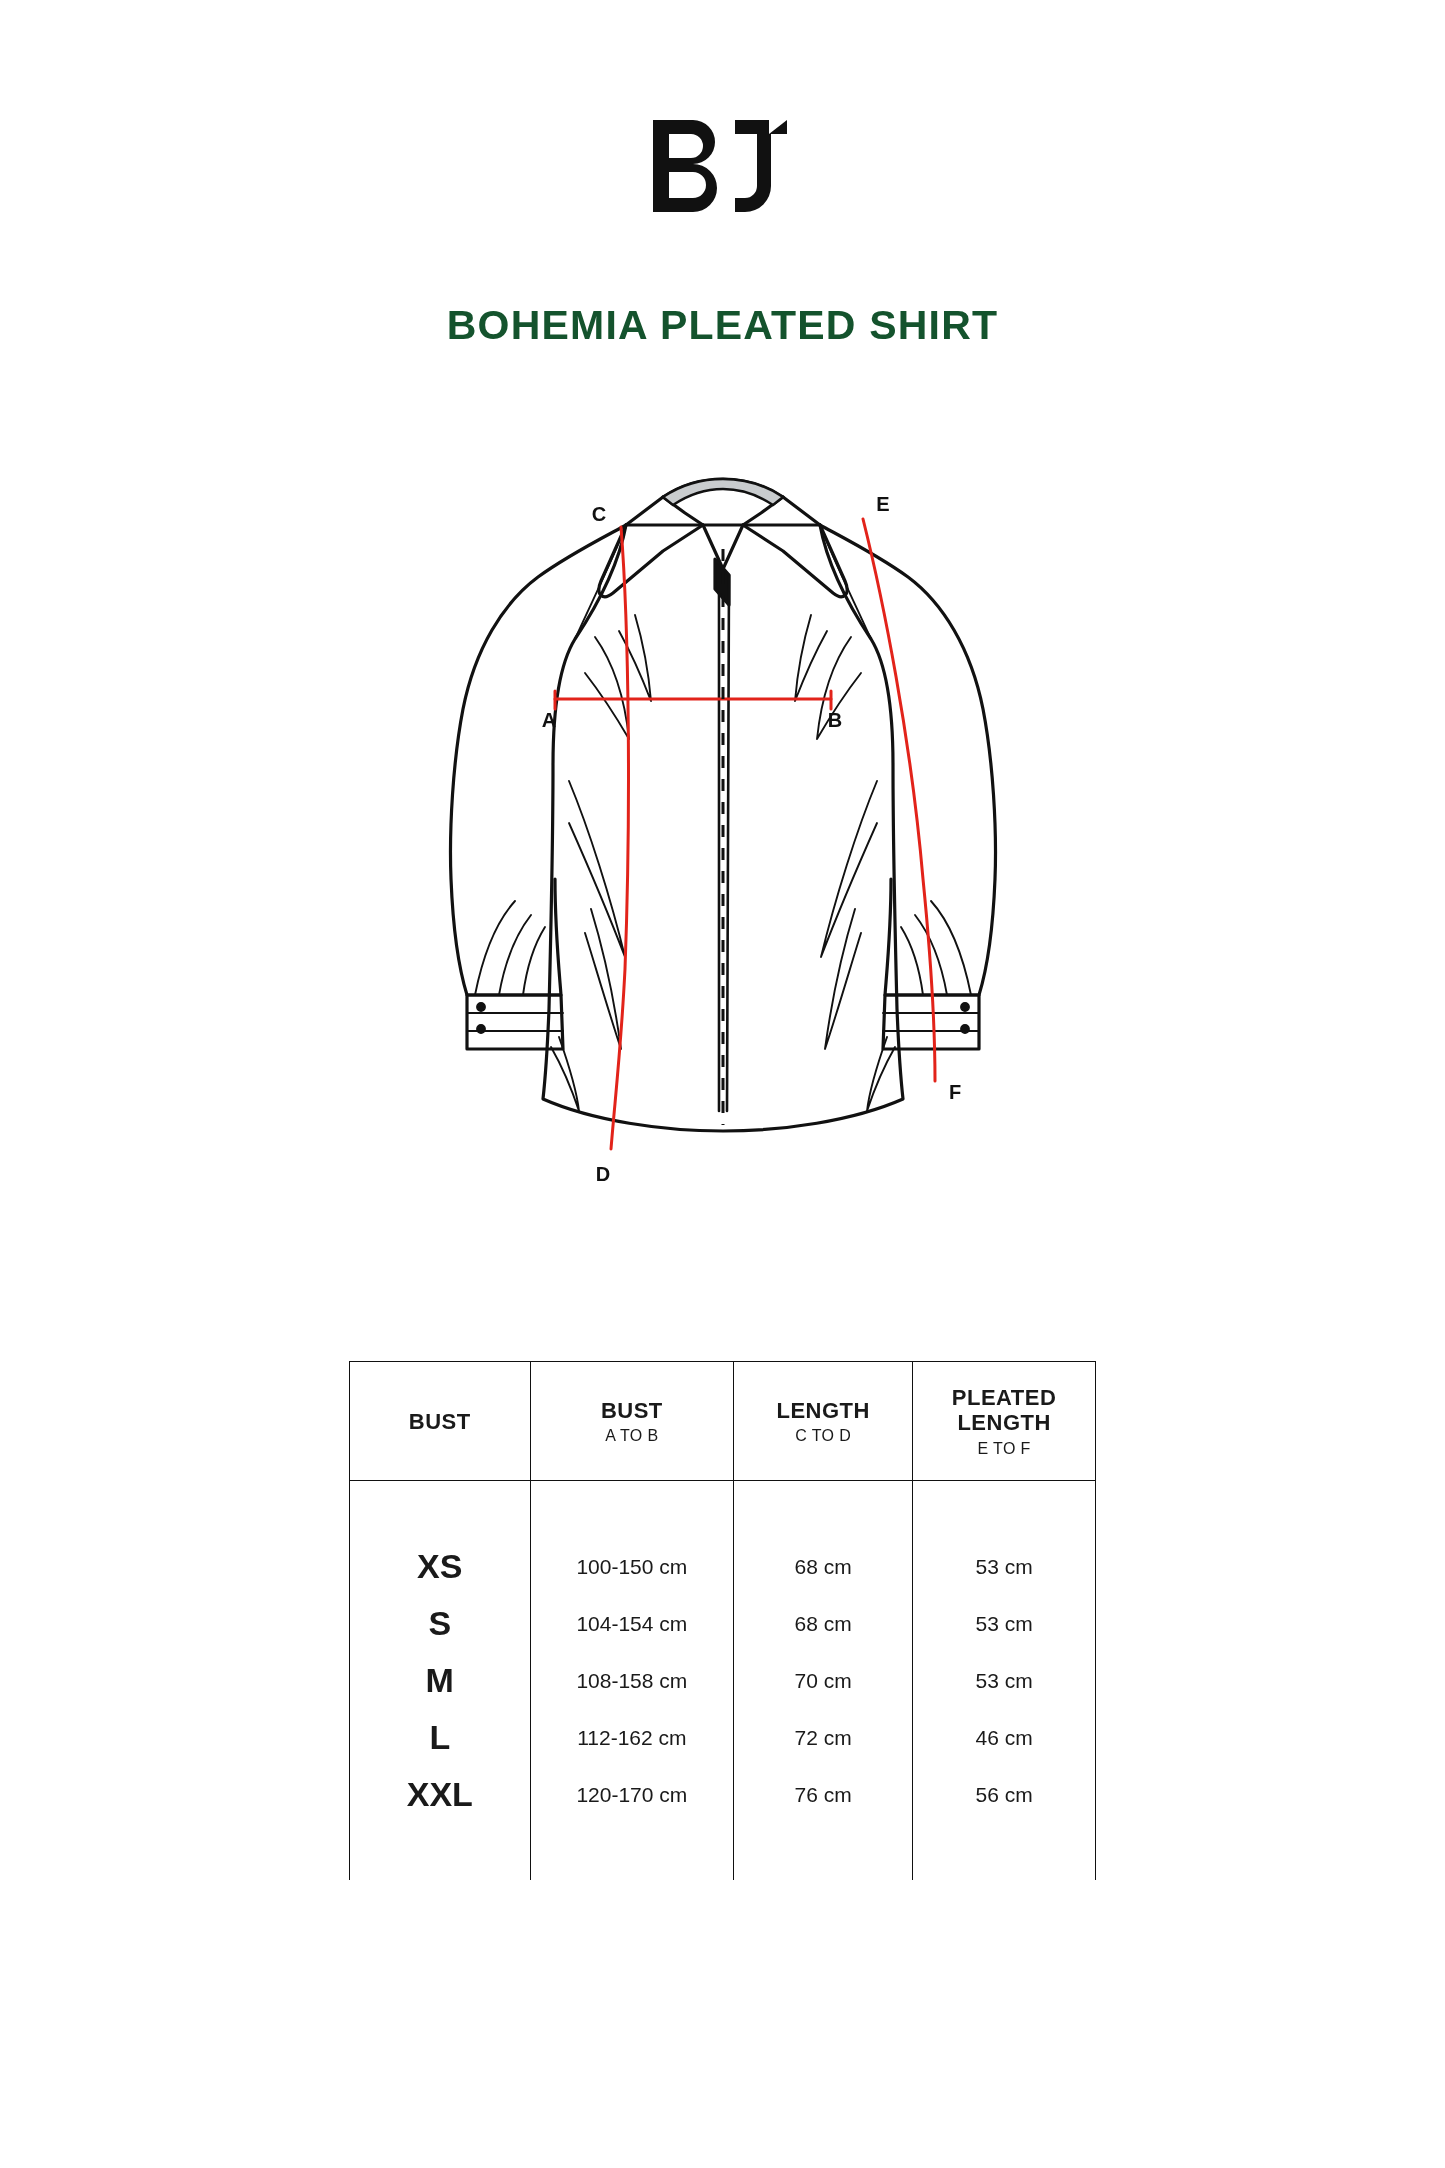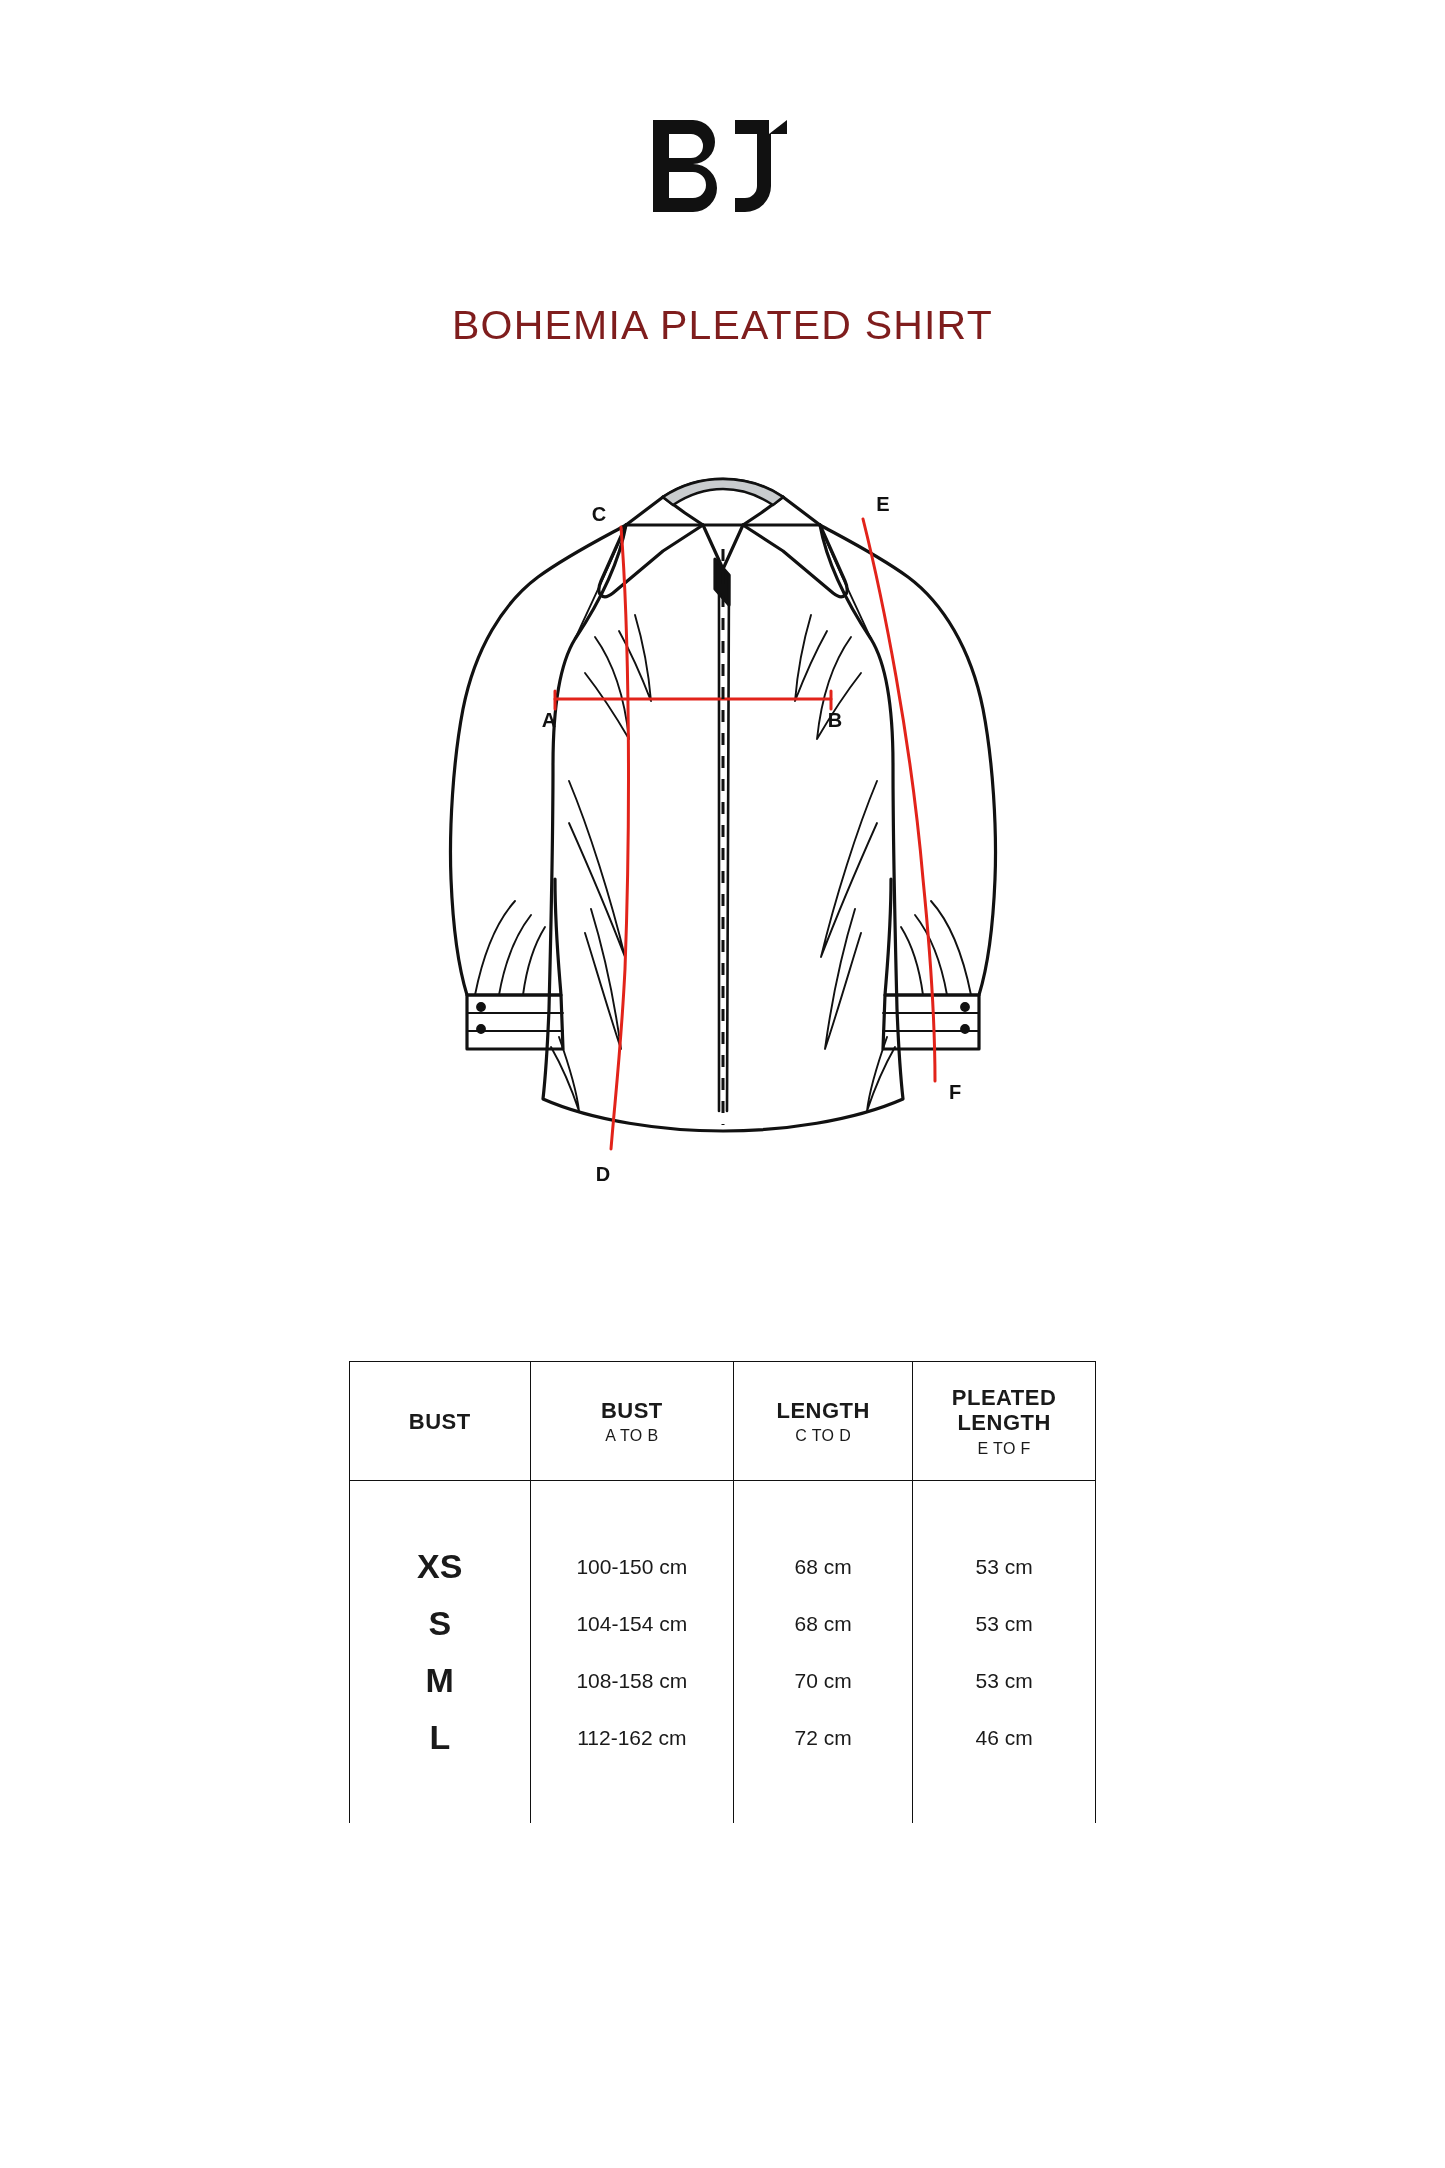--- a/index.html
+++ b/index.html
@@ -32,23 +32,23 @@
     height: 112px;
     display: flex;
     align-items: center;
     justify-content: center;
   }
 
   
   .title {
     margin-top: 78px;
     font-size: 41px;
-    font-weight: normal;
+    font-weight: bold;
     letter-spacing: 1.2px;
-    color: #7f1d1d;
+    color: #14532d;
     text-align: center;
   }
 
   
   .illustration {
     margin-top: 60px;
     width: 720px;
     height: 860px;
     position: relative;
   }
@@ -304,20 +304,26 @@
           <td class="cell-val">108-158 cm</td>
           <td class="cell-val">70 cm</td>
           <td class="cell-val">53 cm</td>
         </tr>
         <tr>
           <td class="cell-size">L</td>
           <td class="cell-val">112-162 cm</td>
           <td class="cell-val">72 cm</td>
           <td class="cell-val">46 cm</td>
         </tr>
+        <tr>
+          <td class="cell-size">XXL</td>
+          <td class="cell-val">120-170 cm</td>
+          <td class="cell-val">76 cm</td>
+          <td class="cell-val">56 cm</td>
+        </tr>
         <tr class="tbody-spacer">
           <td></td>
           <td></td>
           <td></td>
           <td></td>
         </tr>
       </tbody>
     </table>
   </div>
 

